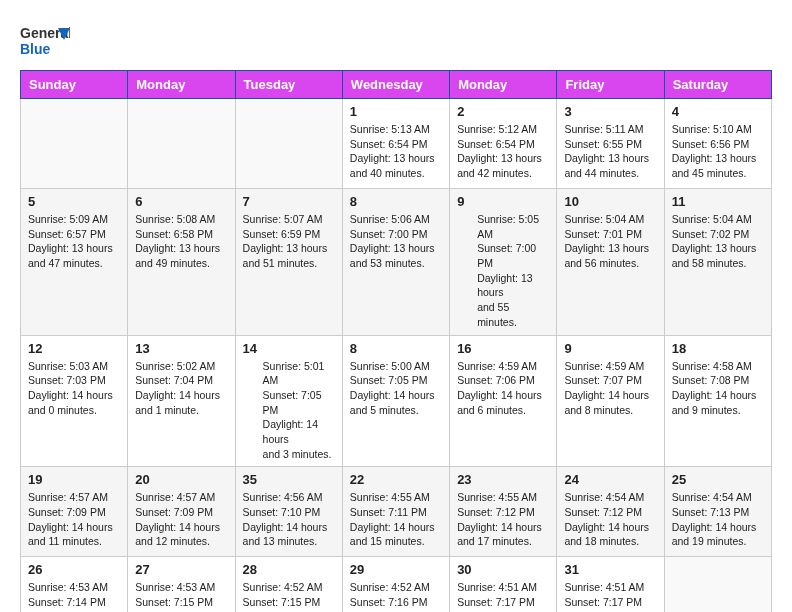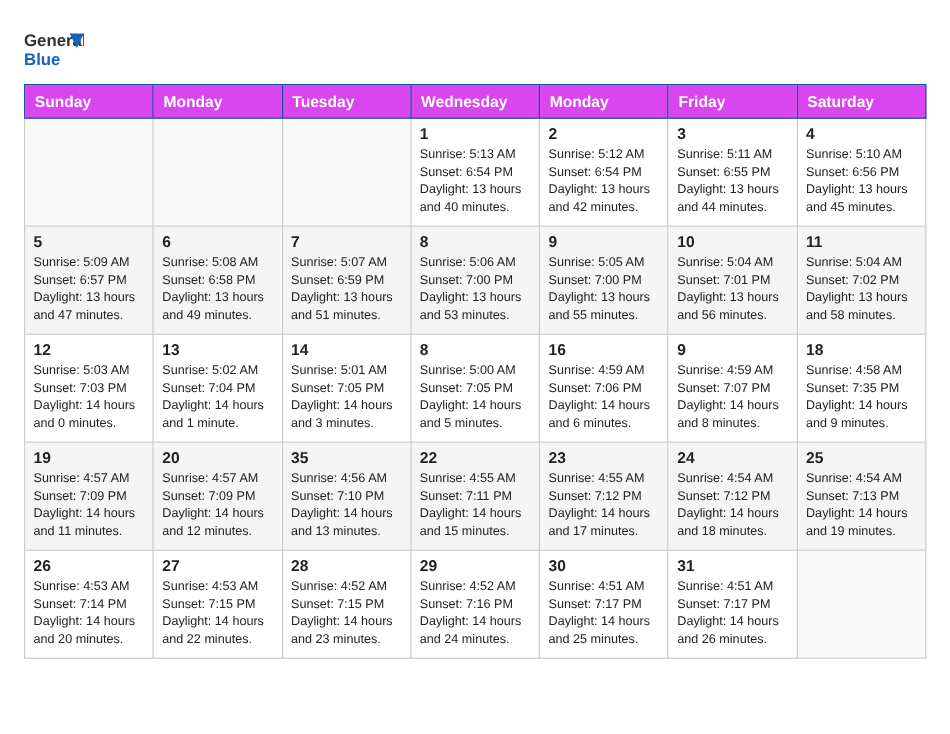--- a/index.html
+++ b/index.html
@@ -168,21 +168,21 @@
         </td>
         <td>
           <div class="day-number">8</div>
           <div class="day-info" style="white-space: pre-line;">Sunrise: 5:06 AM
 Sunset: 7:00 PM
 Daylight: 13 hours
 and 53 minutes.</div>
         </td>
         <td>
           <div class="day-number">9</div>
-          <div class="day-info" style="white-space: pre-line;">Sunrise: 5:05 AM
+          <div class="day-info" style="white-space: pre-line; margin-left: 20px;">Sunrise: 5:05 AM
 Sunset: 7:00 PM
 Daylight: 13 hours
 and 55 minutes.</div>
         </td>
         <td>
           <div class="day-number">10</div>
           <div class="day-info" style="white-space: pre-line;">Sunrise: 5:04 AM
 Sunset: 7:01 PM
 Daylight: 13 hours
 and 56 minutes.</div>
@@ -205,21 +205,21 @@
         </td>
         <td>
           <div class="day-number">13</div>
           <div class="day-info" style="white-space: pre-line;">Sunrise: 5:02 AM
 Sunset: 7:04 PM
 Daylight: 14 hours
 and 1 minute.</div>
         </td>
         <td>
           <div class="day-number">14</div>
-          <div class="day-info" style="white-space: pre-line;">Sunrise: 5:01 AM
+          <div class="day-info" style="white-space: pre-line; margin-left: 20px;">Sunrise: 5:01 AM
 Sunset: 7:05 PM
 Daylight: 14 hours
 and 3 minutes.</div>
         </td>
         <td>
           <div class="day-number">8</div>
           <div class="day-info" style="white-space: pre-line;">Sunrise: 5:00 AM
 Sunset: 7:05 PM
 Daylight: 14 hours
 and 5 minutes.</div>
@@ -234,21 +234,21 @@
         <td>
           <div class="day-number">9</div>
           <div class="day-info" style="white-space: pre-line;">Sunrise: 4:59 AM
 Sunset: 7:07 PM
 Daylight: 14 hours
 and 8 minutes.</div>
         </td>
         <td>
           <div class="day-number">18</div>
           <div class="day-info" style="white-space: pre-line;">Sunrise: 4:58 AM
-Sunset: 7:35 PM
+Sunset: 7:08 PM
 Daylight: 14 hours
 and 9 minutes.</div>
         </td>
       </tr>
       <tr>
         <td>
           <div class="day-number">19</div>
           <div class="day-info" style="white-space: pre-line;">Sunrise: 4:57 AM
 Sunset: 7:09 PM
 Daylight: 14 hours

